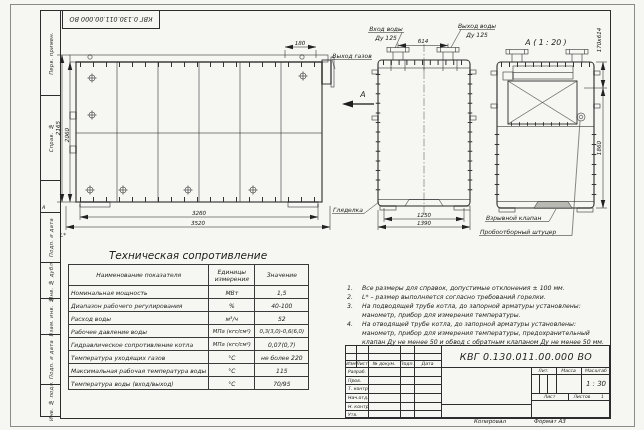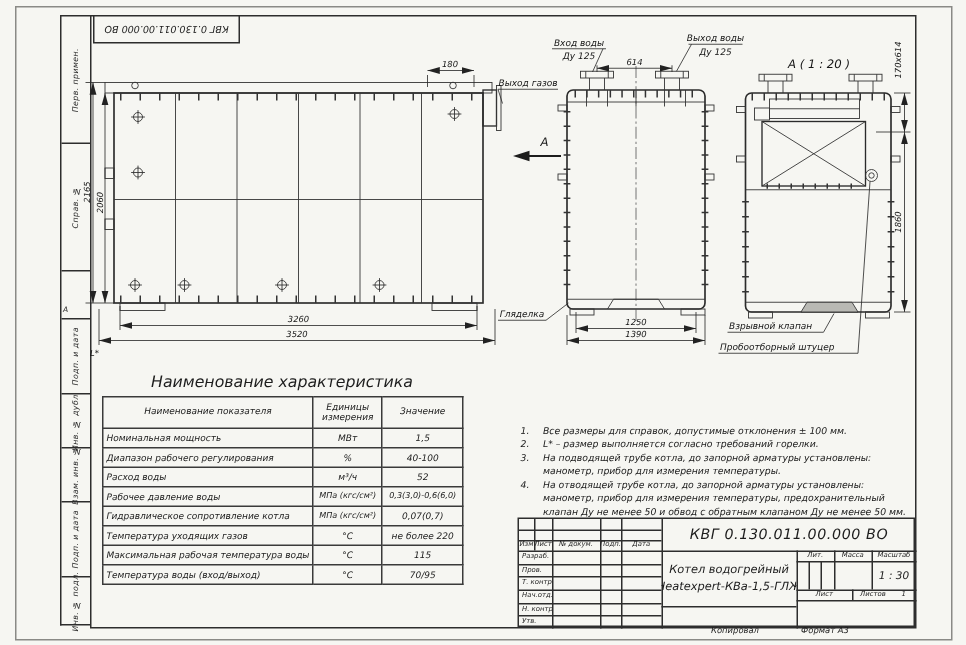--- a/index.html
+++ b/index.html
@@ -277,21 +277,21 @@
         <line x1="549" y1="221.5" x2="556" y2="209" class="dl"></line>
       </g>
       <g>
         <text class="lbl" x="480" y="233.5">Пробоотборный штуцер</text>
         <line x1="479" y1="235.5" x2="572" y2="235.5" class="dl"></line>
         <line x1="572" y1="235.5" x2="580" y2="121" class="dl"></line>
       </g>
     </g>
   </svg>
 
-  <div class="abs tech-title">Наименование характеристика</div>
+  <div class="abs tech-title">Техническая сопротивление</div>
   <table class="spec">
     <colgroup>
         <col style="width:140px">
         <col style="width:46px">
         <col style="width:54px">
       </colgroup>
     <tbody>
         <tr>
       <th>Наименование показателя</th>
       <th>Единицы измерения</th>
@@ -395,24 +395,20 @@
     <div class="tc" style="left:68px;top:14px;width:27px;height:7px">Дата</div>
 
     <div class="tc left" style="left:0;top:21px;width:22px;height:8.7px">Разраб.</div>
     <div class="tc left" style="left:0;top:29.7px;width:22px;height:8.7px">Пров.</div>
     <div class="tc left" style="left:0;top:38.3px;width:22px;height:8.7px">Т. контр.</div>
     <div class="tc left" style="left:0;top:47px;width:22px;height:8.7px">Нач.отд.</div>
     <div class="tc left" style="left:0;top:55.7px;width:22px;height:8.7px">Н. контр.</div>
     <div class="tc left" style="left:0;top:64.3px;width:22px;height:8.7px">Утв.</div>
 
     <div class="tc doc-num" style="left:95px;top:0;width:170px;height:21px">КВГ 0.130.011.00.000 ВО</div>
-    <div class="tc prod" style="left:95px;top:21px;width:90px;height:37px">
-      <span>Котел водогрейный</span>
-      <span>Heatexpert-КВа-1,5-ГЛЖ</span>
-    </div>
 
     <div class="tc" style="left:185px;top:21px;width:25px;height:7px">Лит.</div>
     <div class="tc" style="left:210px;top:21px;width:25px;height:7px">Масса</div>
     <div class="tc" style="left:235px;top:21px;width:30px;height:7px">Масштаб</div>
     <div class="tc scale-val" style="left:235px;top:28px;width:30px;height:19px">1 : 30</div>
     <div class="tc" style="left:185px;top:47px;width:37px;height:7px">Лист</div>
     <div class="tc" style="left:222px;top:47px;width:28px;height:7px">Листов</div>
     <div class="tc" style="left:250px;top:47px;width:13px;height:7px">1</div>
 
   </div>

